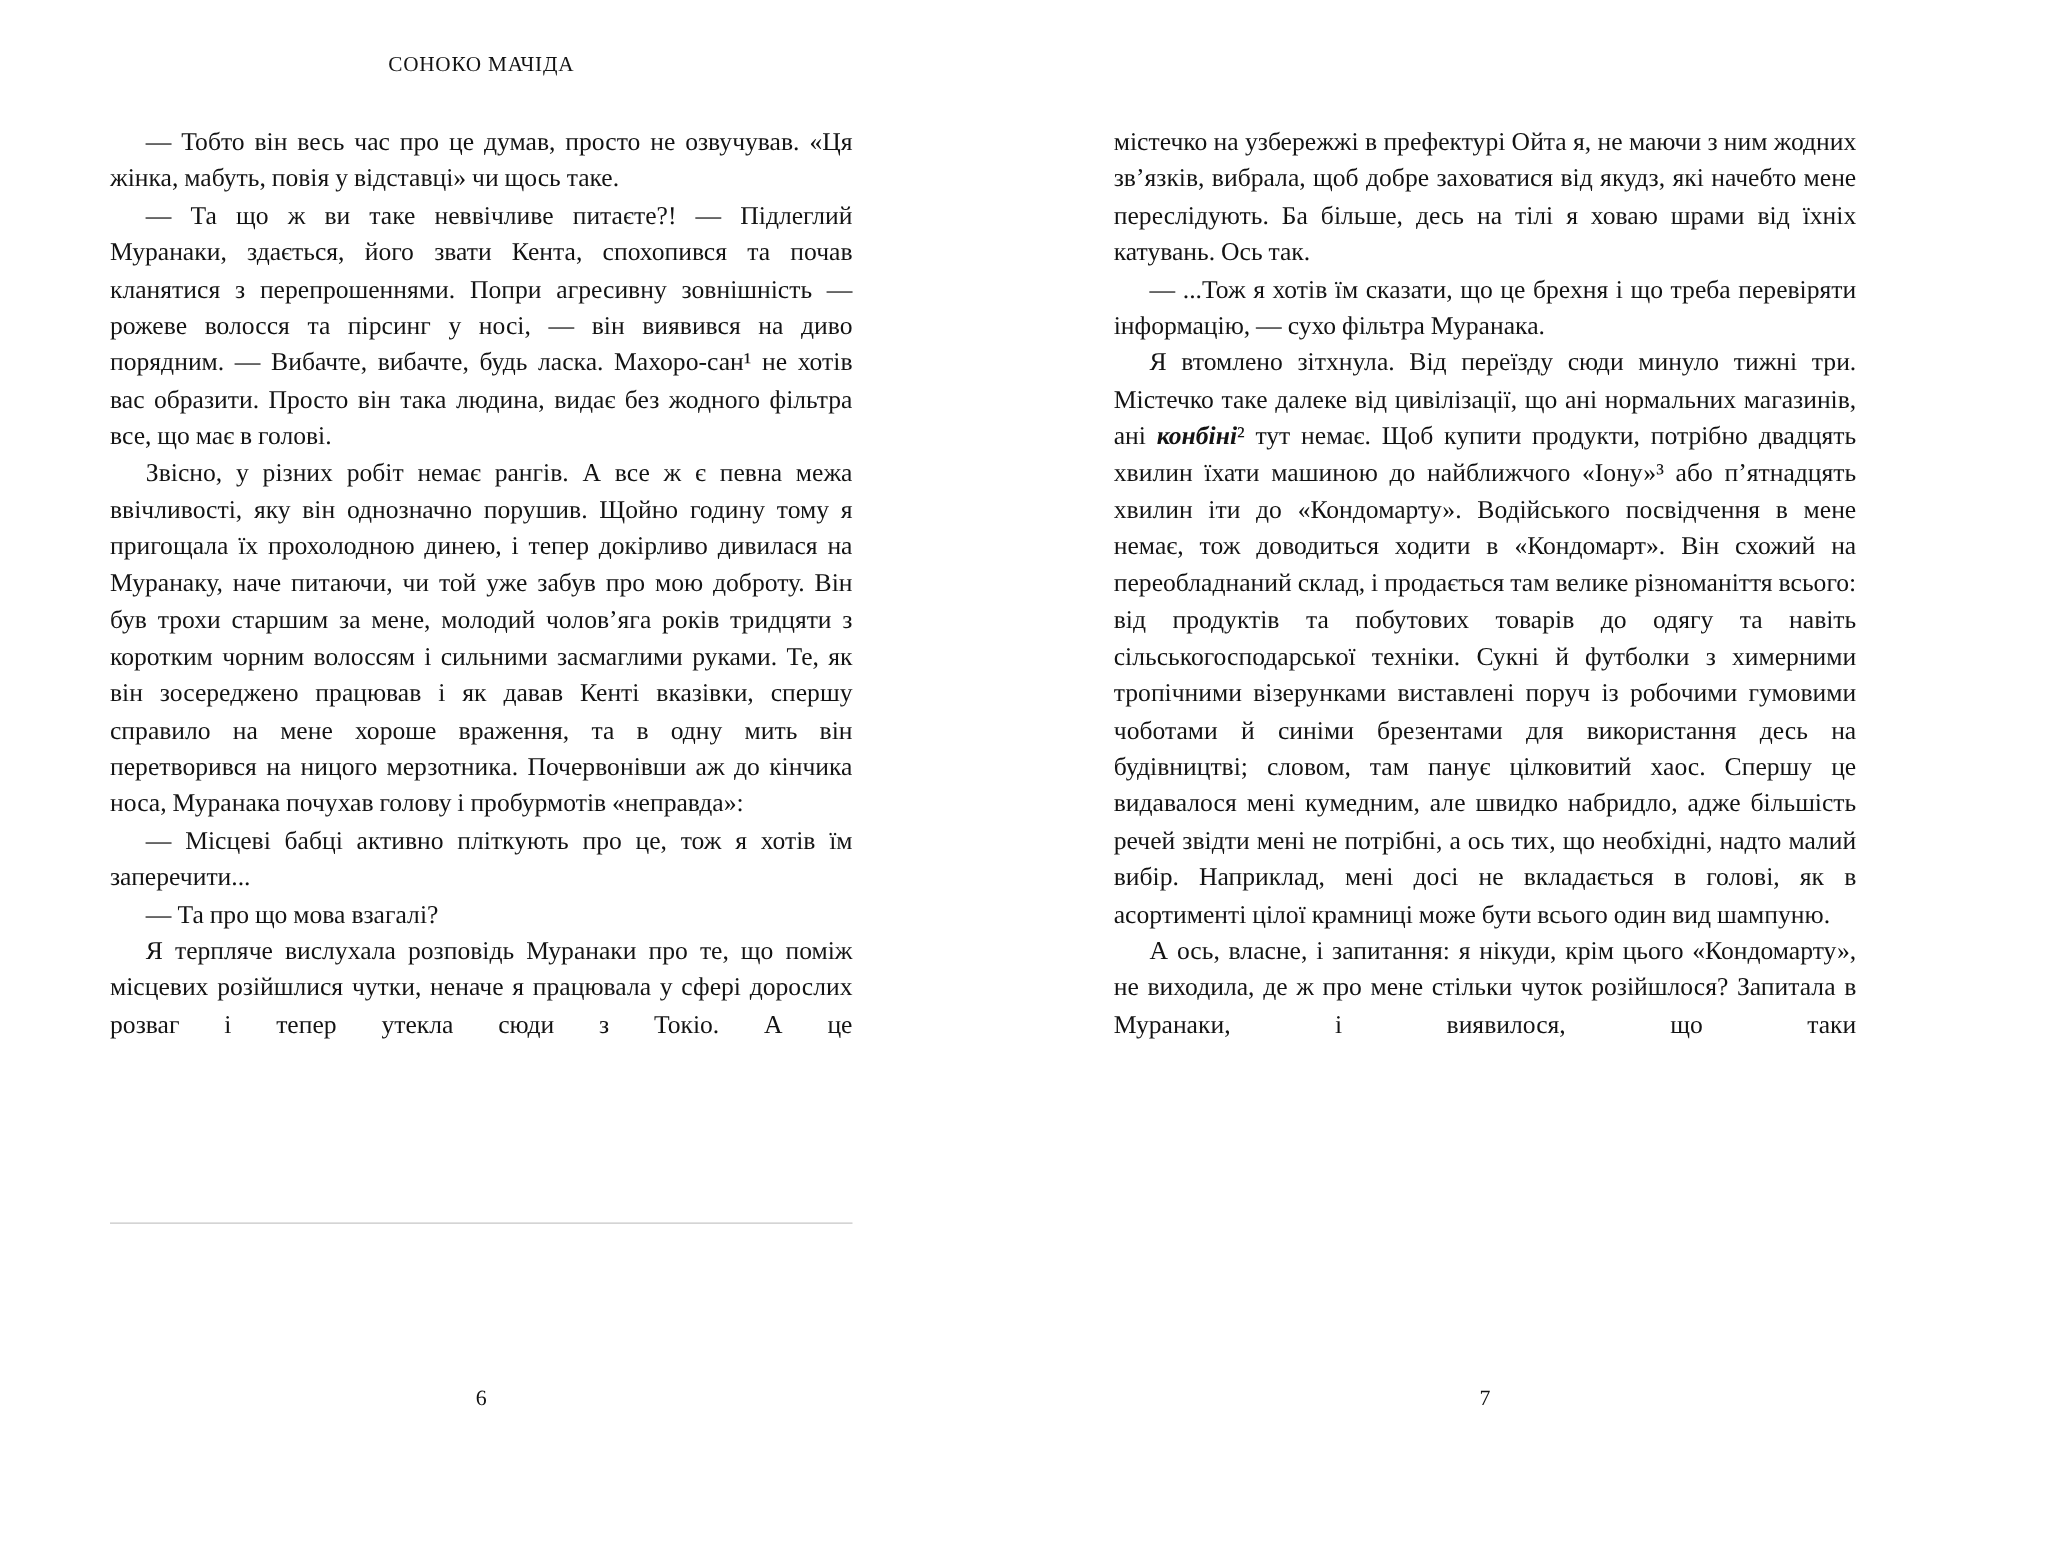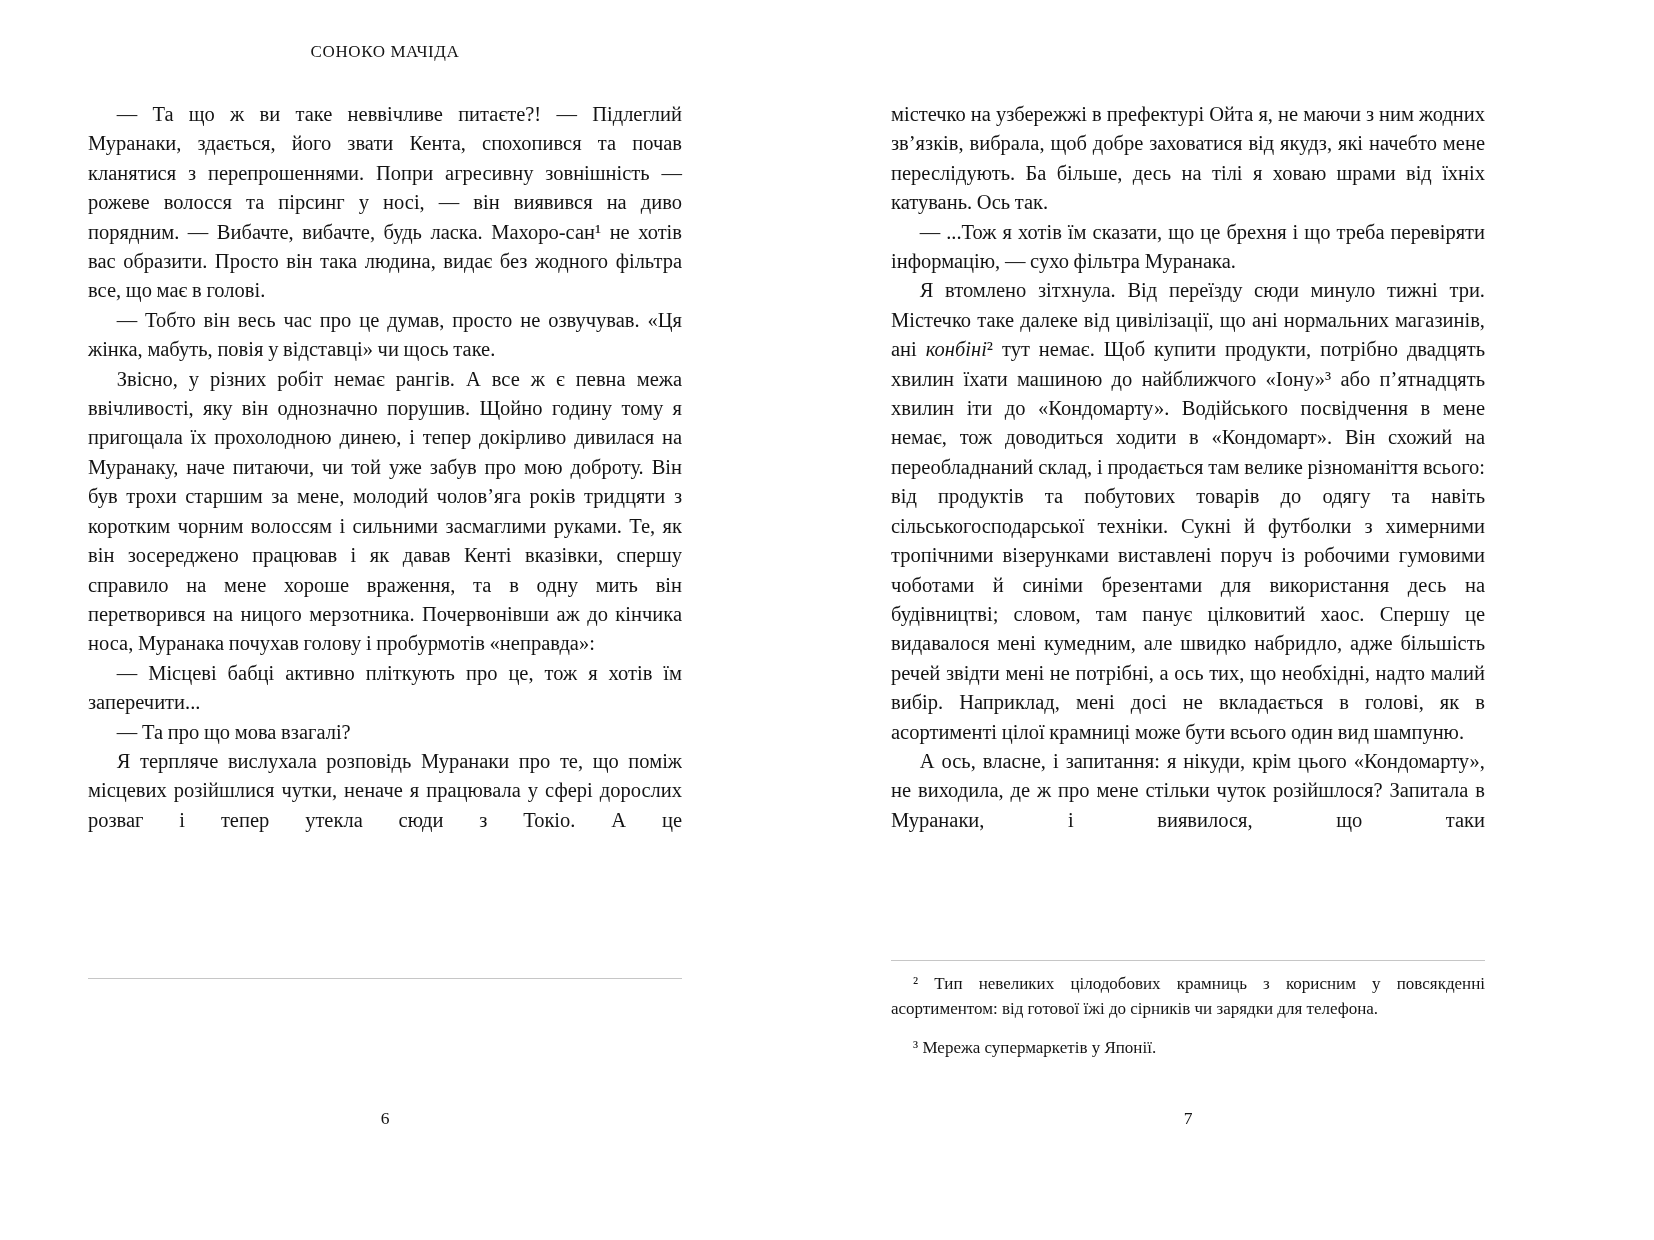--- a/index.html
+++ b/index.html
@@ -33,21 +33,21 @@
     font-size: 20.5px;
     line-height: 29.4px;
     text-align: justify;
     hyphens: auto;
     -webkit-hyphens: auto;
     word-spacing: -0.02em;
   }
   .body-text p { margin: 0; }
   .body-text p.indent { text-indent: 1.4em; }
   .body-text p.cont { text-align-last: justify; font-family: Liberation Serif, serif; }
-  .body-text i { font-style: italic; }
+  .body-text i { font-style: italic; font-weight: bold; }
 
   .footnotes {
     font-size: 17px;
     line-height: 24.6px;
     text-align: justify;
     hyphens: auto;
     -webkit-hyphens: auto;
   }
   .page-left  .footnotes { top: 978px; }
   .page-right .footnotes { top: 960px; }
@@ -69,22 +69,22 @@
 </style>
 </head>
 <body>
 
 <div class="spread">
 
   <div class="page page-left">
     <div class="col running-head">СОНОКО МАЧІДА</div>
 
     <div class="col body-text">
+      <p class="indent">— Тобто він весь час про це думав, просто не озвучував. «Ця жінка, мабуть, повія у відставці» чи щось таке.</p>
       <p class="indent">— Та що ж ви таке неввічливе питаєте?! — Підлеглий Муранаки, здається, його звати Кента, спохопився та почав кланятися з перепрошеннями. Попри агресивну зовнішність — рожеве волосся та пірсинг у носі, — він виявився на диво порядним. — Вибачте, вибачте, будь ласка. Махоро-сан¹ не хотів вас образити. Просто він така людина, видає без жодного фільтра все, що має в голові.</p>
-      <p class="indent">— Тобто він весь час про це думав, просто не озвучував. «Ця жінка, мабуть, повія у відставці» чи щось таке.</p>
       <p class="indent">Звісно, у різних робіт немає рангів. А все ж є певна межа ввічливості, яку він однозначно порушив. Щойно годину тому я пригощала їх прохолодною динею, і тепер докірливо дивилася на Муранаку, наче питаючи, чи той уже забув про мою доброту. Він був трохи старшим за мене, молодий чолов’яга років тридцяти з коротким чорним волоссям і сильними засмаглими руками. Те, як він зосереджено працював і як давав Кенті вказівки, спершу справило на мене хороше враження, та в одну мить він перетворився на ницого мерзотника. Почервонівши аж до кінчика носа, Муранака почухав голову і пробурмотів «неправда»:</p>
       <p class="indent">— Місцеві бабці активно пліткують про це, тож я хотів їм заперечити...</p>
       <p class="indent">— Та про що мова взагалі?</p>
       <p class="indent cont">Я терпляче вислухала розповідь Муранаки про те, що поміж місцевих розійшлися чутки, неначе я працювала у сфері дорослих розваг і тепер утекла сюди з Токіо. А це</p>
     </div>
 
     <div class="col footnotes">
       <hr class="footnote-rule">
     </div>
 
@@ -93,22 +93,17 @@
 
   <div class="page page-right">
 
     <div class="col body-text">
       <p>містечко на узбережжі в префектурі Ойта я, не маючи з ним жодних зв’язків, вибрала, щоб добре заховатися від якудз, які начебто мене переслідують. Ба більше, десь на тілі я ховаю шрами від їхніх катувань. Ось так.</p>
       <p class="indent">— ...Тож я хотів їм сказати, що це брехня і що треба перевіряти інформацію, — сухо фільтра Муранака.</p>
       <p class="indent"><span>Я втомлено зітхнула. Від переїзду сюди минуло тижні три. Містечко таке далеке від цивілізації, що ані нормальних магазинів, ані </span><i>конбіні</i><span>² тут немає. Щоб купити продукти, потрібно двадцять хвилин їхати машиною до найближчого «Іону»³ або п’ятнадцять хвилин іти до «Кондомарту». Водійського посвідчення в мене немає, тож доводиться ходити в «Кондомарт». Він схожий на переобладнаний склад, і продається там велике різноманіття всього: від продуктів та побутових товарів до одягу та навіть сільськогосподарської техніки. Сукні й футболки з химерними тропічними візерунками виставлені поруч із робочими гумовими чоботами й синіми брезентами для використання десь на будівництві; словом, там панує цілковитий хаос. Спершу це видавалося мені кумедним, але швидко набридло, адже більшість речей звідти мені не потрібні, а ось тих, що необхідні, надто малий вибір. Наприклад, мені досі не вкладається в голові, як в асортименті цілої крамниці може бути всього один вид шампуню.</span></p>
       <p class="indent cont">А ось, власне, і запитання: я нікуди, крім цього «Кондомарту», не виходила, де ж про мене стільки чуток розійшлося? Запитала в Муранаки, і виявилося, що таки</p>
     </div>
 
-    <div class="col footnotes">
-      <hr class="footnote-rule">
-      <p>² Тип невеликих цілодобових крамниць з корисним у повсякденні асортиментом: від готової їжі до сірників чи зарядки для телефона.</p>
-      <p>³ Мережа супермаркетів у Японії.</p>
-    </div>
 
     <div class="col page-number">7</div>
   </div>
 
 </div>
 
 </body></html>

